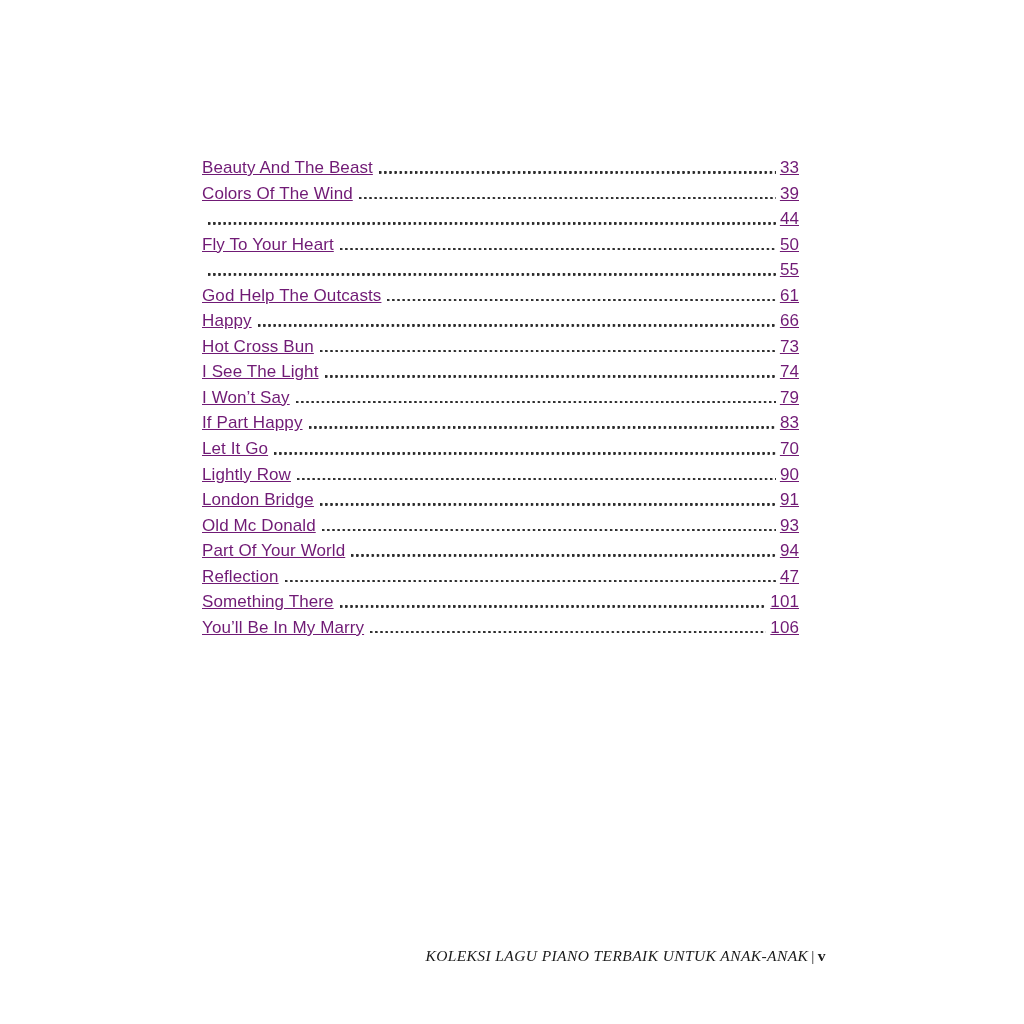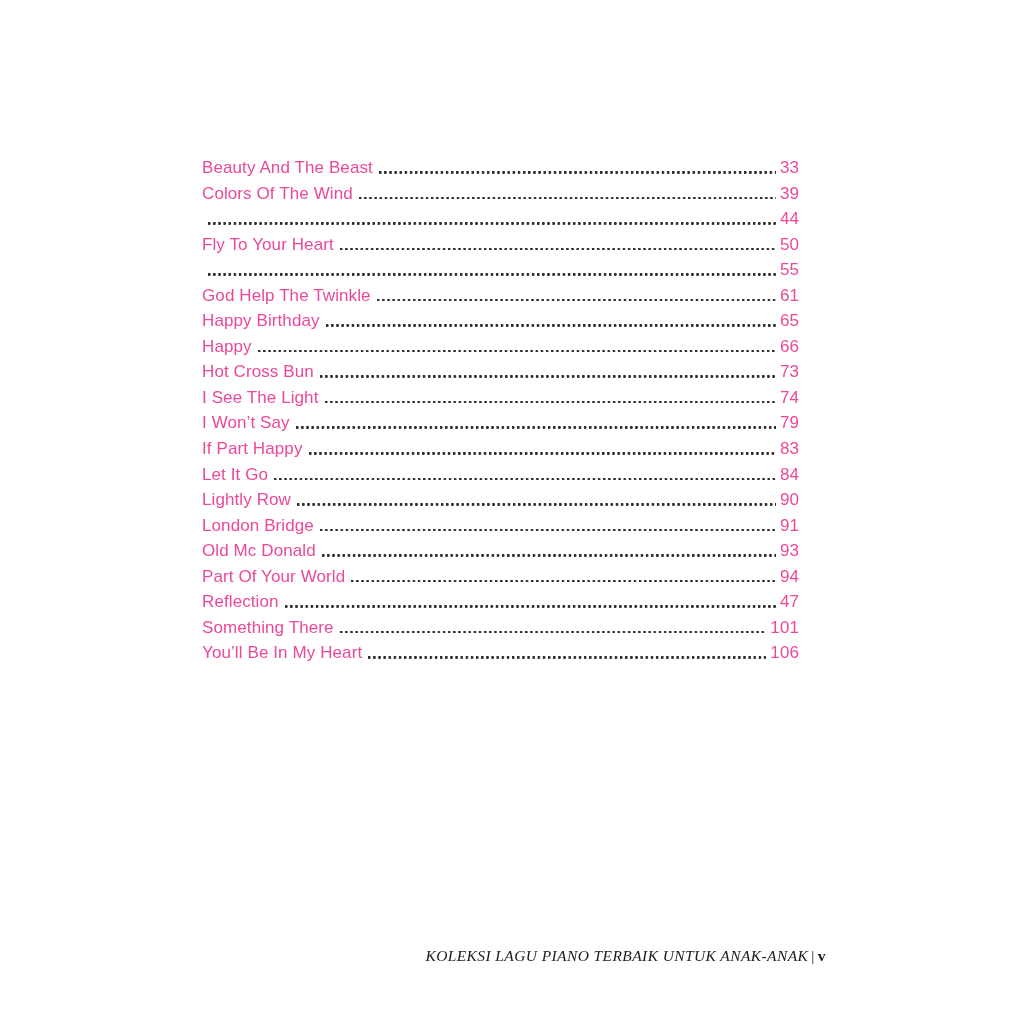--- a/index.html
+++ b/index.html
@@ -24,22 +24,23 @@
     left: 202px;
     top: 155px;
     width: 597px;
   }
   .toc-row {
     display: flex;
     align-items: flex-start;
     height: 25.55px;
     font-size: 17px;
     line-height: 25.55px;
-    color: #ec4899;
+    color: #701a75;
     letter-spacing: 0.1px;
+    text-decoration: underline;
   }
   .toc-title {
     white-space: nowrap;
     flex: 0 0 auto;
   }
   .toc-leader {
     flex: 1 1 auto;
     align-self: flex-end;
     height: 2.6px;
     margin: 0 4px 7px 6px;
@@ -105,30 +106,25 @@
       <span class="toc-leader"></span>
       <span class="toc-page">50</span>
     </div>
 
     <div class="toc-row">
       <span class="toc-leader"></span>
       <span class="toc-page">55</span>
     </div>
 
     <div class="toc-row">
-      <span class="toc-title">God Help The Twinkle</span>
+      <span class="toc-title">God Help The Outcasts</span>
       <span class="toc-leader"></span>
       <span class="toc-page">61</span>
     </div>
 
-    <div class="toc-row">
-      <span class="toc-title">Happy Birthday</span>
-      <span class="toc-leader"></span>
-      <span class="toc-page">65</span>
-    </div>
 
     <div class="toc-row">
       <span class="toc-title">Happy</span>
       <span class="toc-leader"></span>
       <span class="toc-page">66</span>
     </div>
 
     <div class="toc-row">
       <span class="toc-title">Hot Cross Bun</span>
       <span class="toc-leader"></span>
@@ -149,21 +145,21 @@
 
     <div class="toc-row">
       <span class="toc-title">If Part Happy</span>
       <span class="toc-leader"></span>
       <span class="toc-page">83</span>
     </div>
 
     <div class="toc-row">
       <span class="toc-title">Let It Go</span>
       <span class="toc-leader"></span>
-      <span class="toc-page">84</span>
+      <span class="toc-page">70</span>
     </div>
 
     <div class="toc-row">
       <span class="toc-title">Lightly Row</span>
       <span class="toc-leader"></span>
       <span class="toc-page">90</span>
     </div>
 
     <div class="toc-row">
       <span class="toc-title">London Bridge</span>
@@ -191,21 +187,21 @@
     </div>
 
     <div class="toc-row">
       <span class="toc-title">Something There</span>
       <span class="toc-leader"></span>
       <span class="toc-page">101</span>
     </div>
 
 
     <div class="toc-row">
-      <span class="toc-title">You’ll Be In My Heart</span>
+      <span class="toc-title">You’ll Be In My Marry</span>
       <span class="toc-leader"></span>
       <span class="toc-page">106</span>
     </div>
   </div>
 
   <div class="footer">
     <span class="book-title">KOLEKSI LAGU PIANO TERBAIK UNTUK ANAK-ANAK</span><span class="sep">|</span><span class="folio">v</span>
   </div>
 
 </div>

